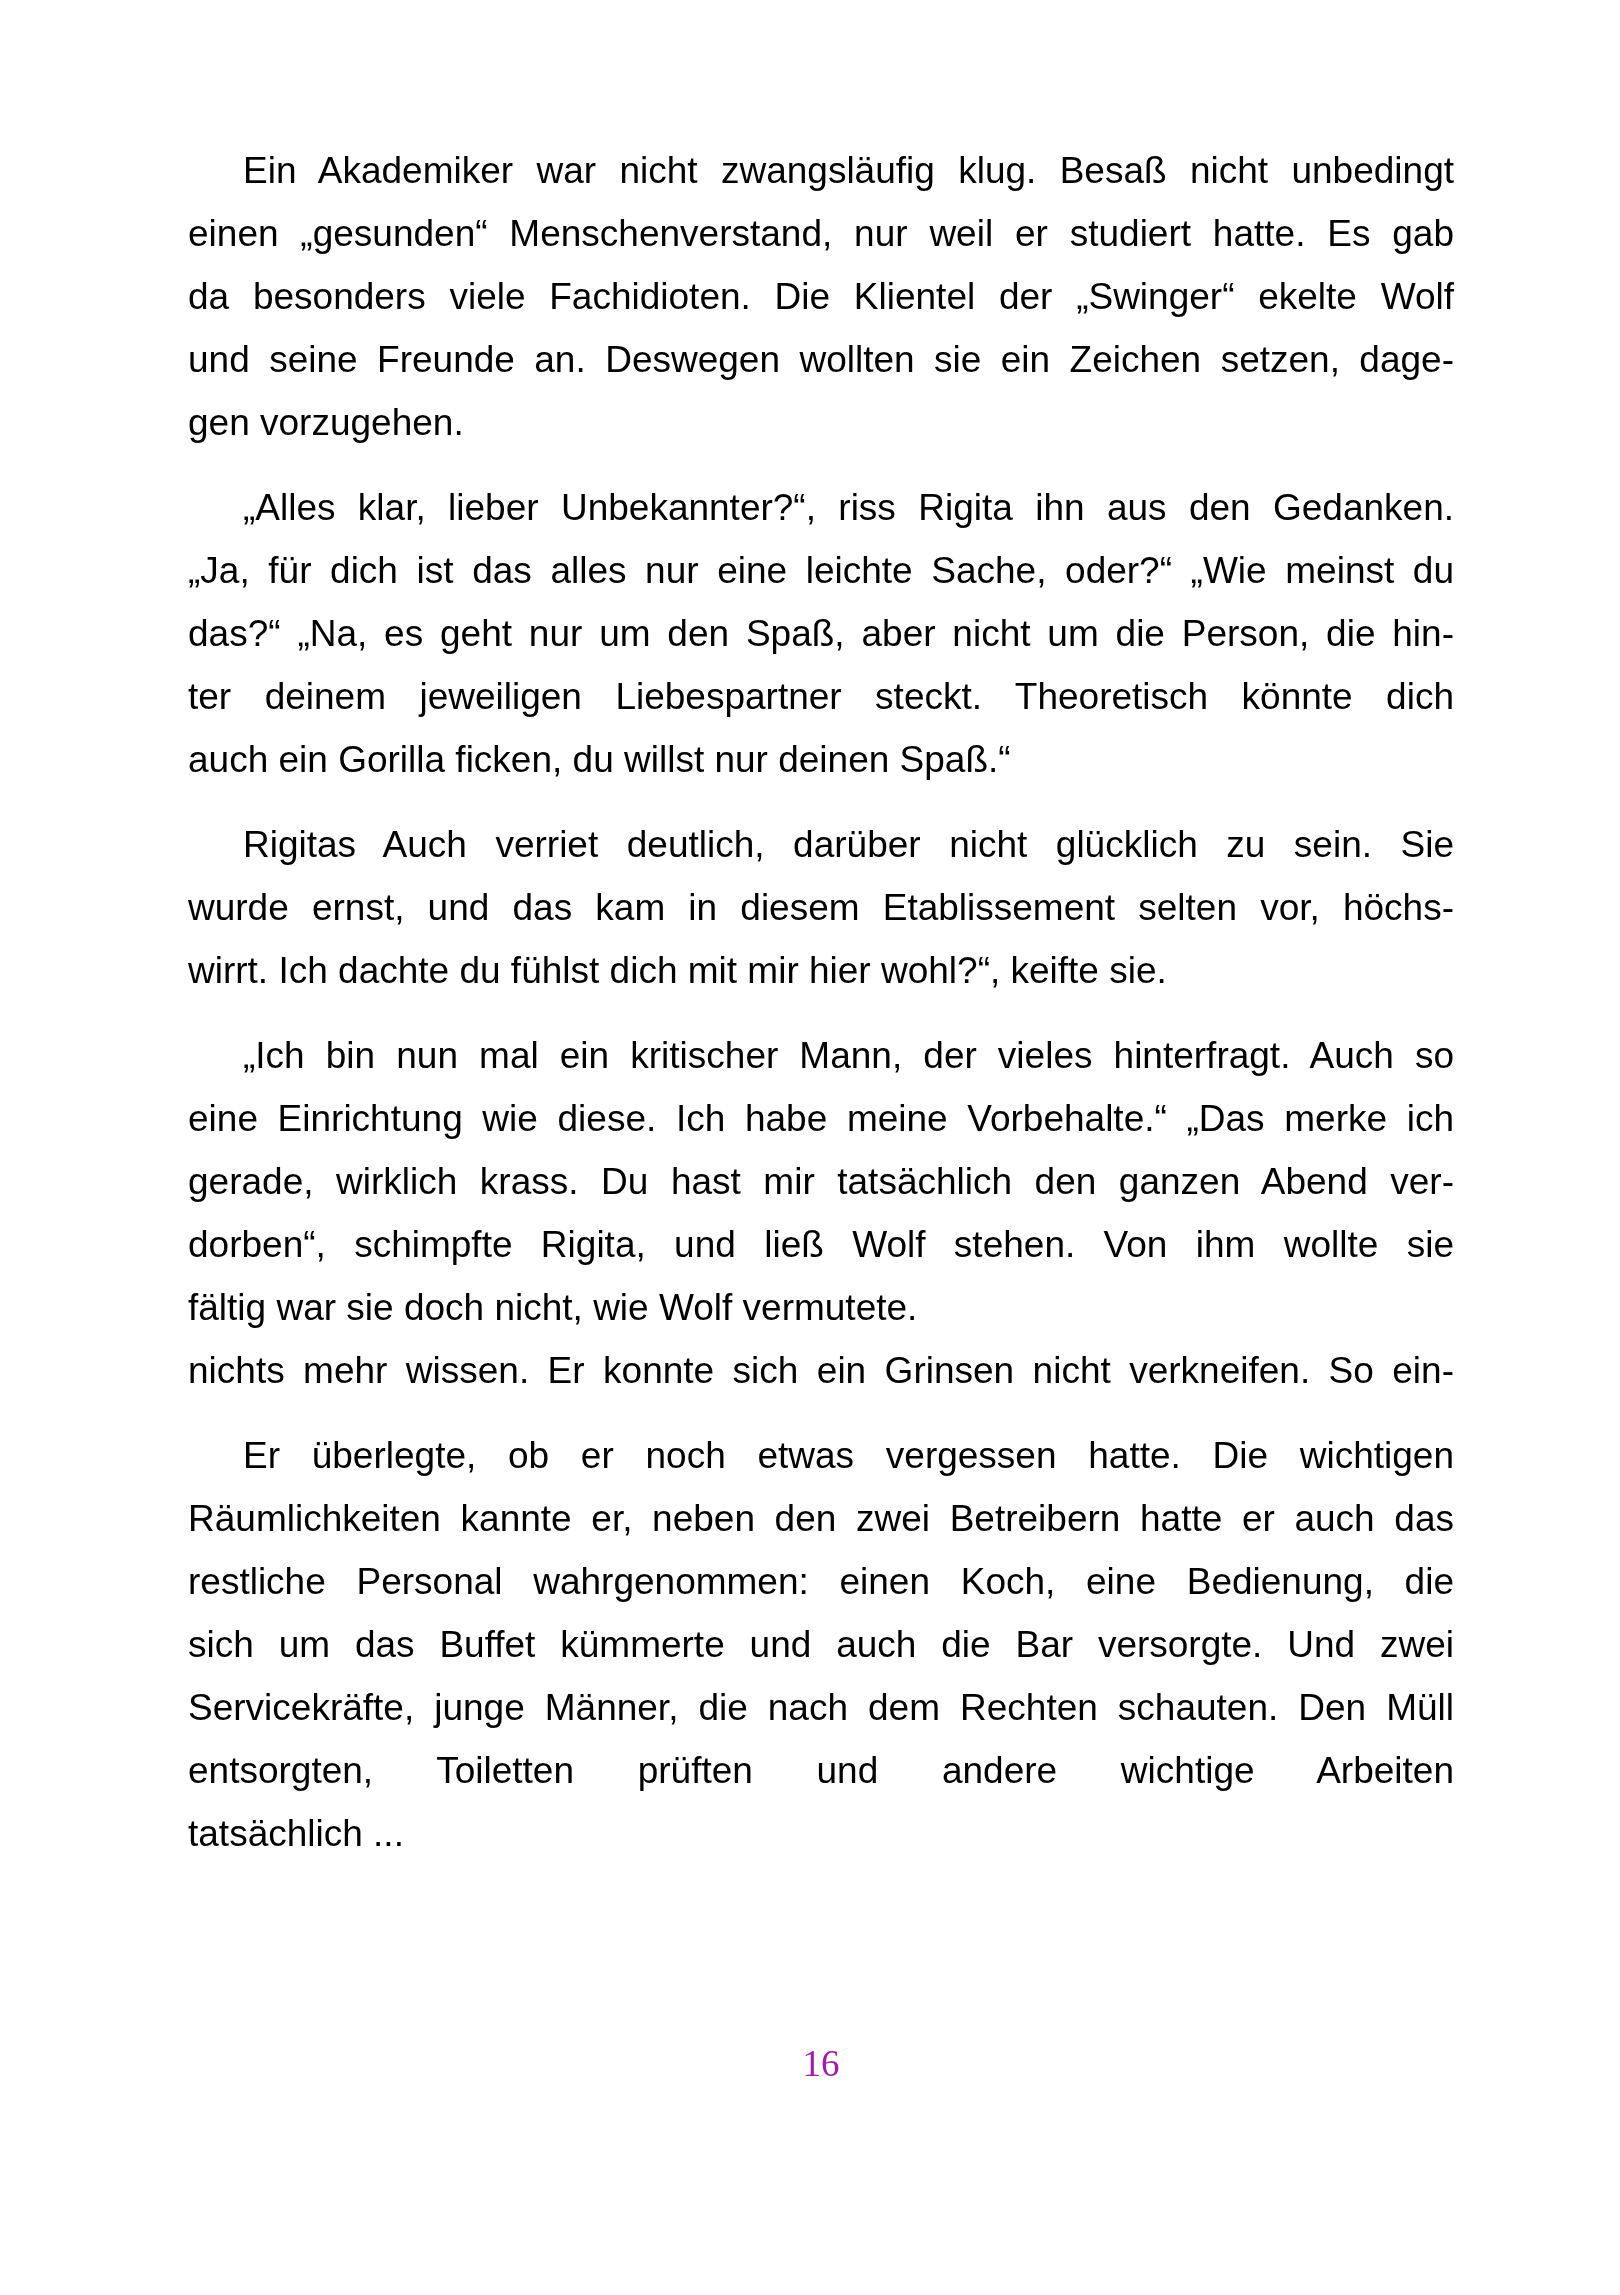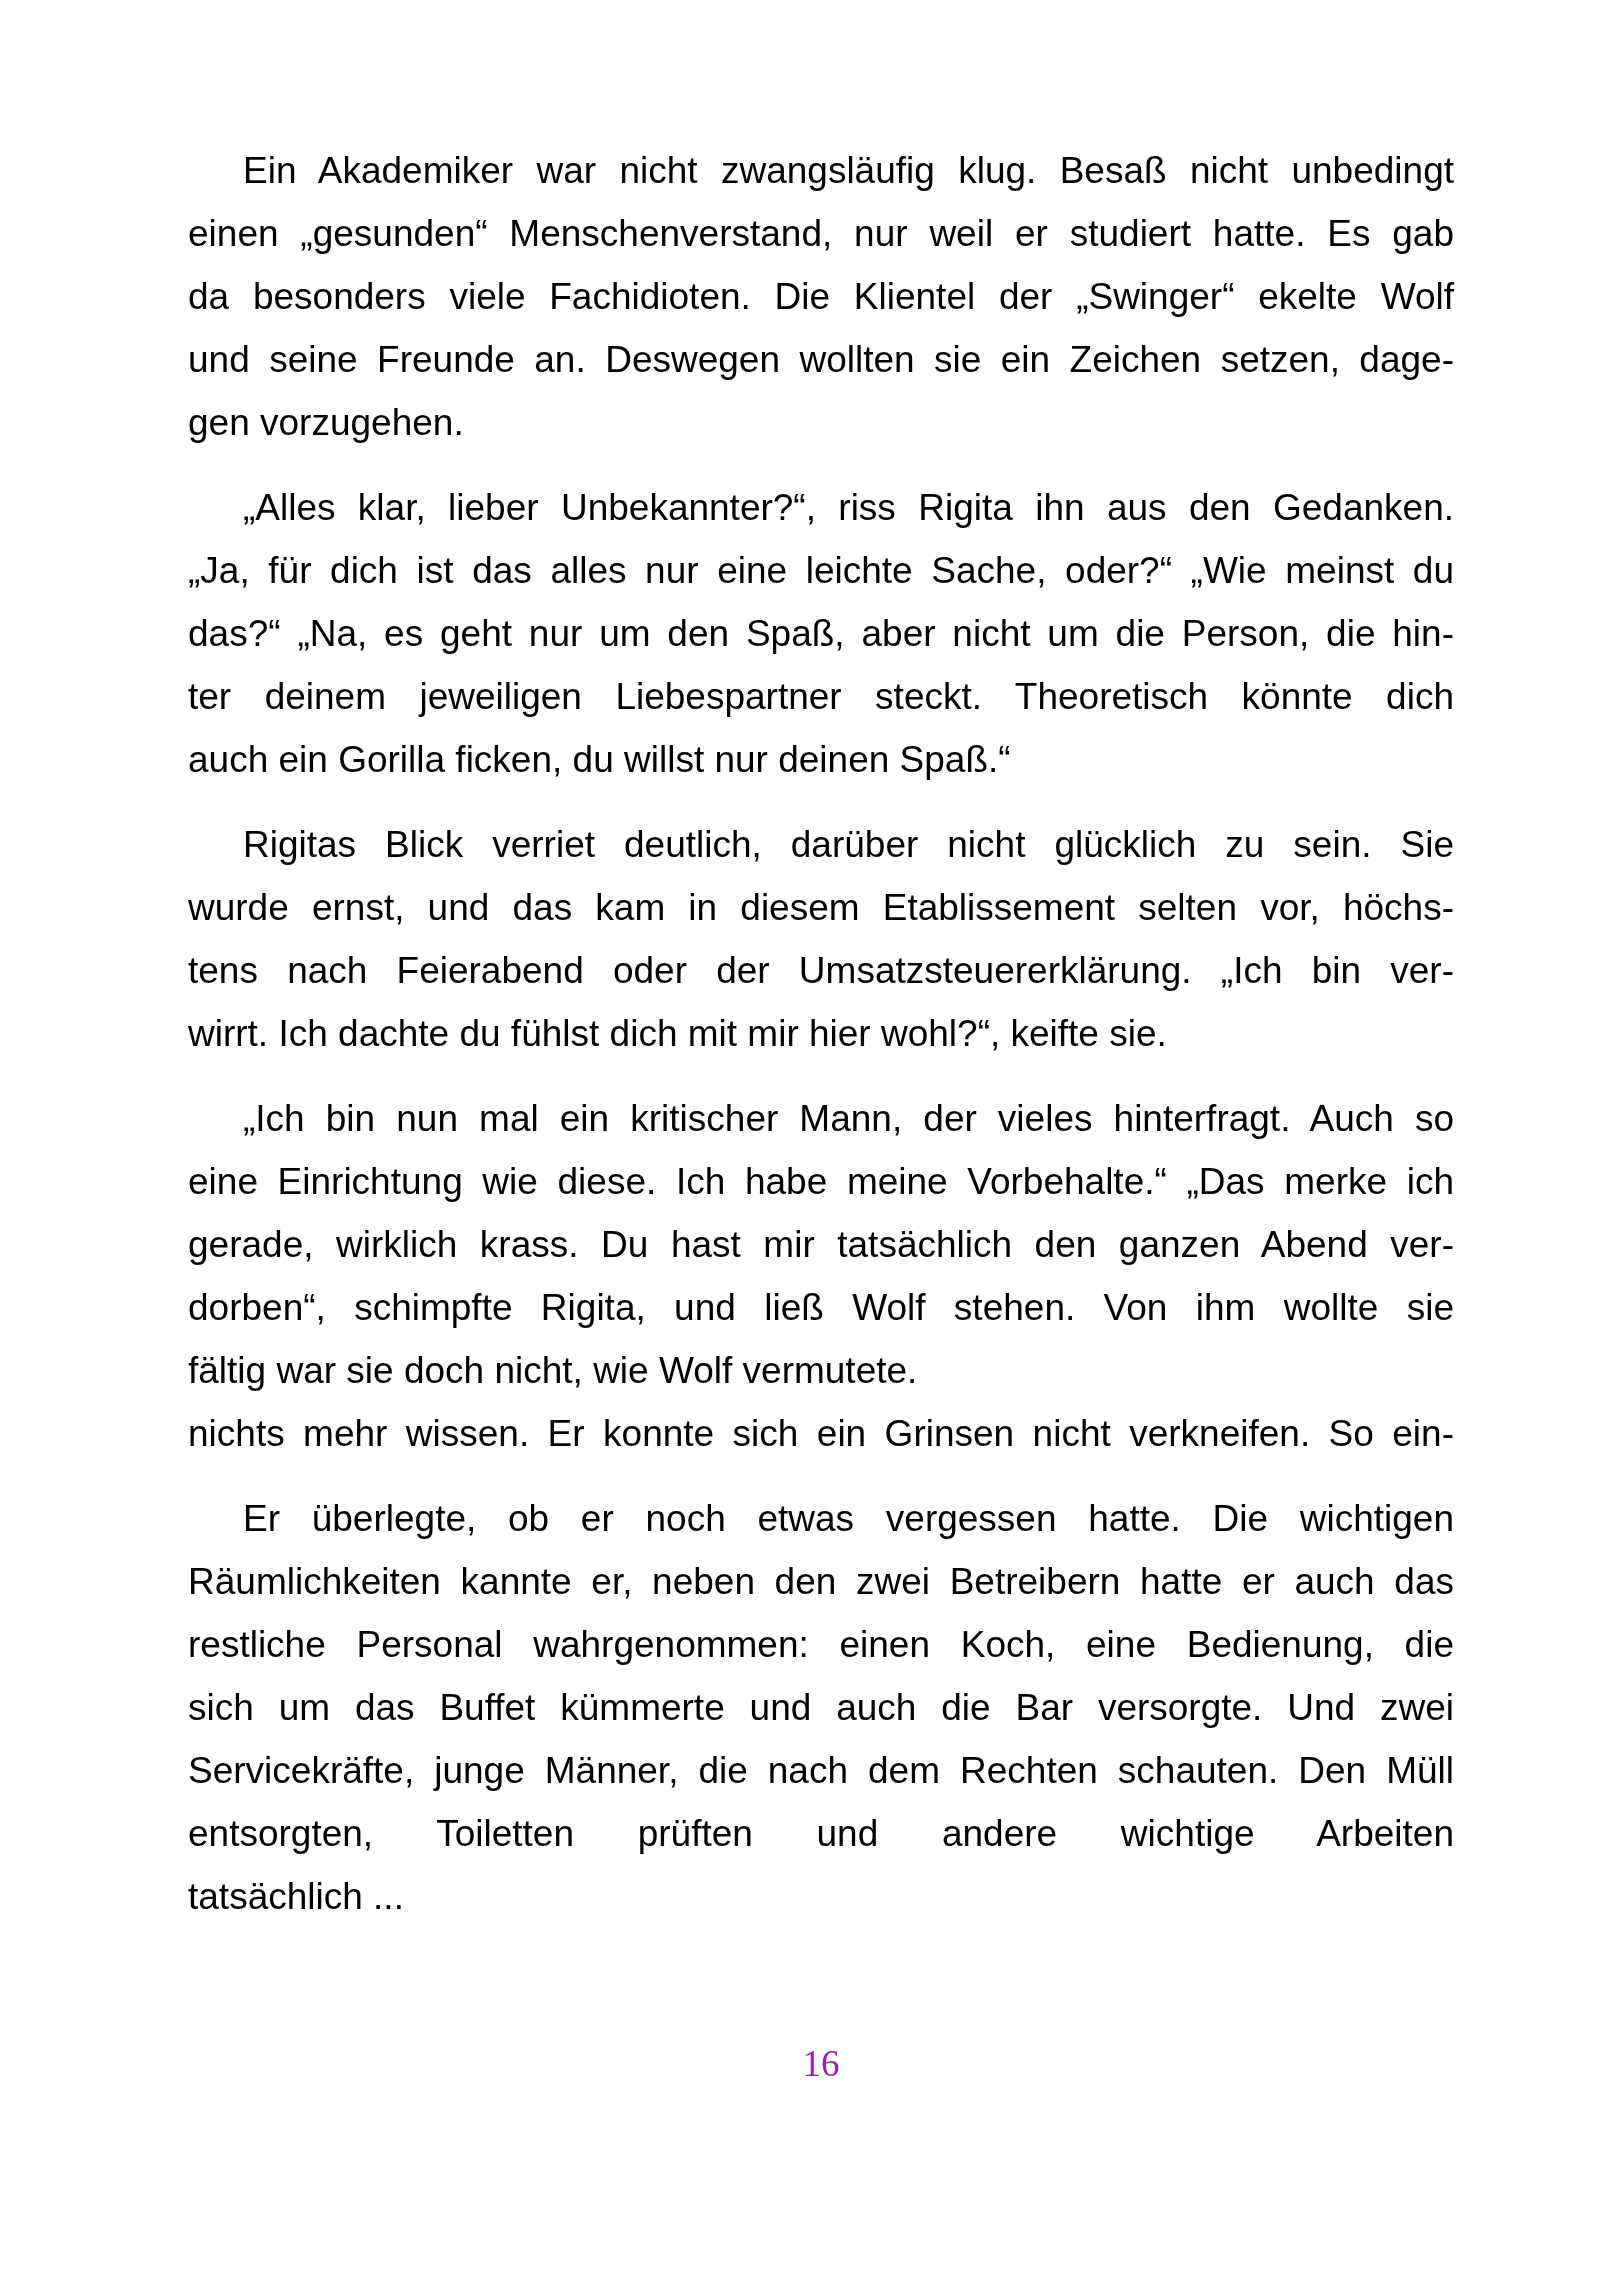--- a/index.html
+++ b/index.html
@@ -71,23 +71,22 @@
         <div class="line last">gen vorzugehen.</div>
       </div>
       <div class="paragraph">
         <div class="line first">„Alles klar, lieber Unbekannter?“, riss Rigita ihn aus den Gedanken.</div>
         <div class="line">„Ja, für dich ist das alles nur eine leichte Sache, oder?“ „Wie meinst du</div>
         <div class="line">das?“ „Na, es geht nur um den Spaß, aber nicht um die Person, die hin-</div>
         <div class="line">ter deinem jeweiligen Liebespartner steckt. Theoretisch könnte dich</div>
         <div class="line last">auch ein Gorilla ficken, du willst nur deinen Spaß.“</div>
       </div>
       <div class="paragraph">
-        <div class="line first">Rigitas Blick verriet deutlich, darüber nicht glücklich zu sein. Sie</div>
+        <div class="line first">Rigitas Auch verriet deutlich, darüber nicht glücklich zu sein. Sie</div>
         <div class="line">wurde ernst, und das kam in diesem Etablissement selten vor, höchs-</div>
-        <div class="line">tens nach Feierabend oder der Umsatzsteuererklärung. „Ich bin ver-</div>
         <div class="line last">wirrt. Ich dachte du fühlst dich mit mir hier wohl?“, keifte sie.</div>
       </div>
       <div class="paragraph">
         <div class="line first">„Ich bin nun mal ein kritischer Mann, der vieles hinterfragt. Auch so</div>
         <div class="line">eine Einrichtung wie diese. Ich habe meine Vorbehalte.“ „Das merke ich</div>
         <div class="line">gerade, wirklich krass. Du hast mir tatsächlich den ganzen Abend ver-</div>
         <div class="line">dorben“, schimpfte Rigita, und ließ Wolf stehen. Von ihm wollte sie</div>
         <div class="line last">fältig war sie doch nicht, wie Wolf vermutete.</div>
         <div class="line">nichts mehr wissen. Er konnte sich ein Grinsen nicht verkneifen. So ein-</div>
       </div>

